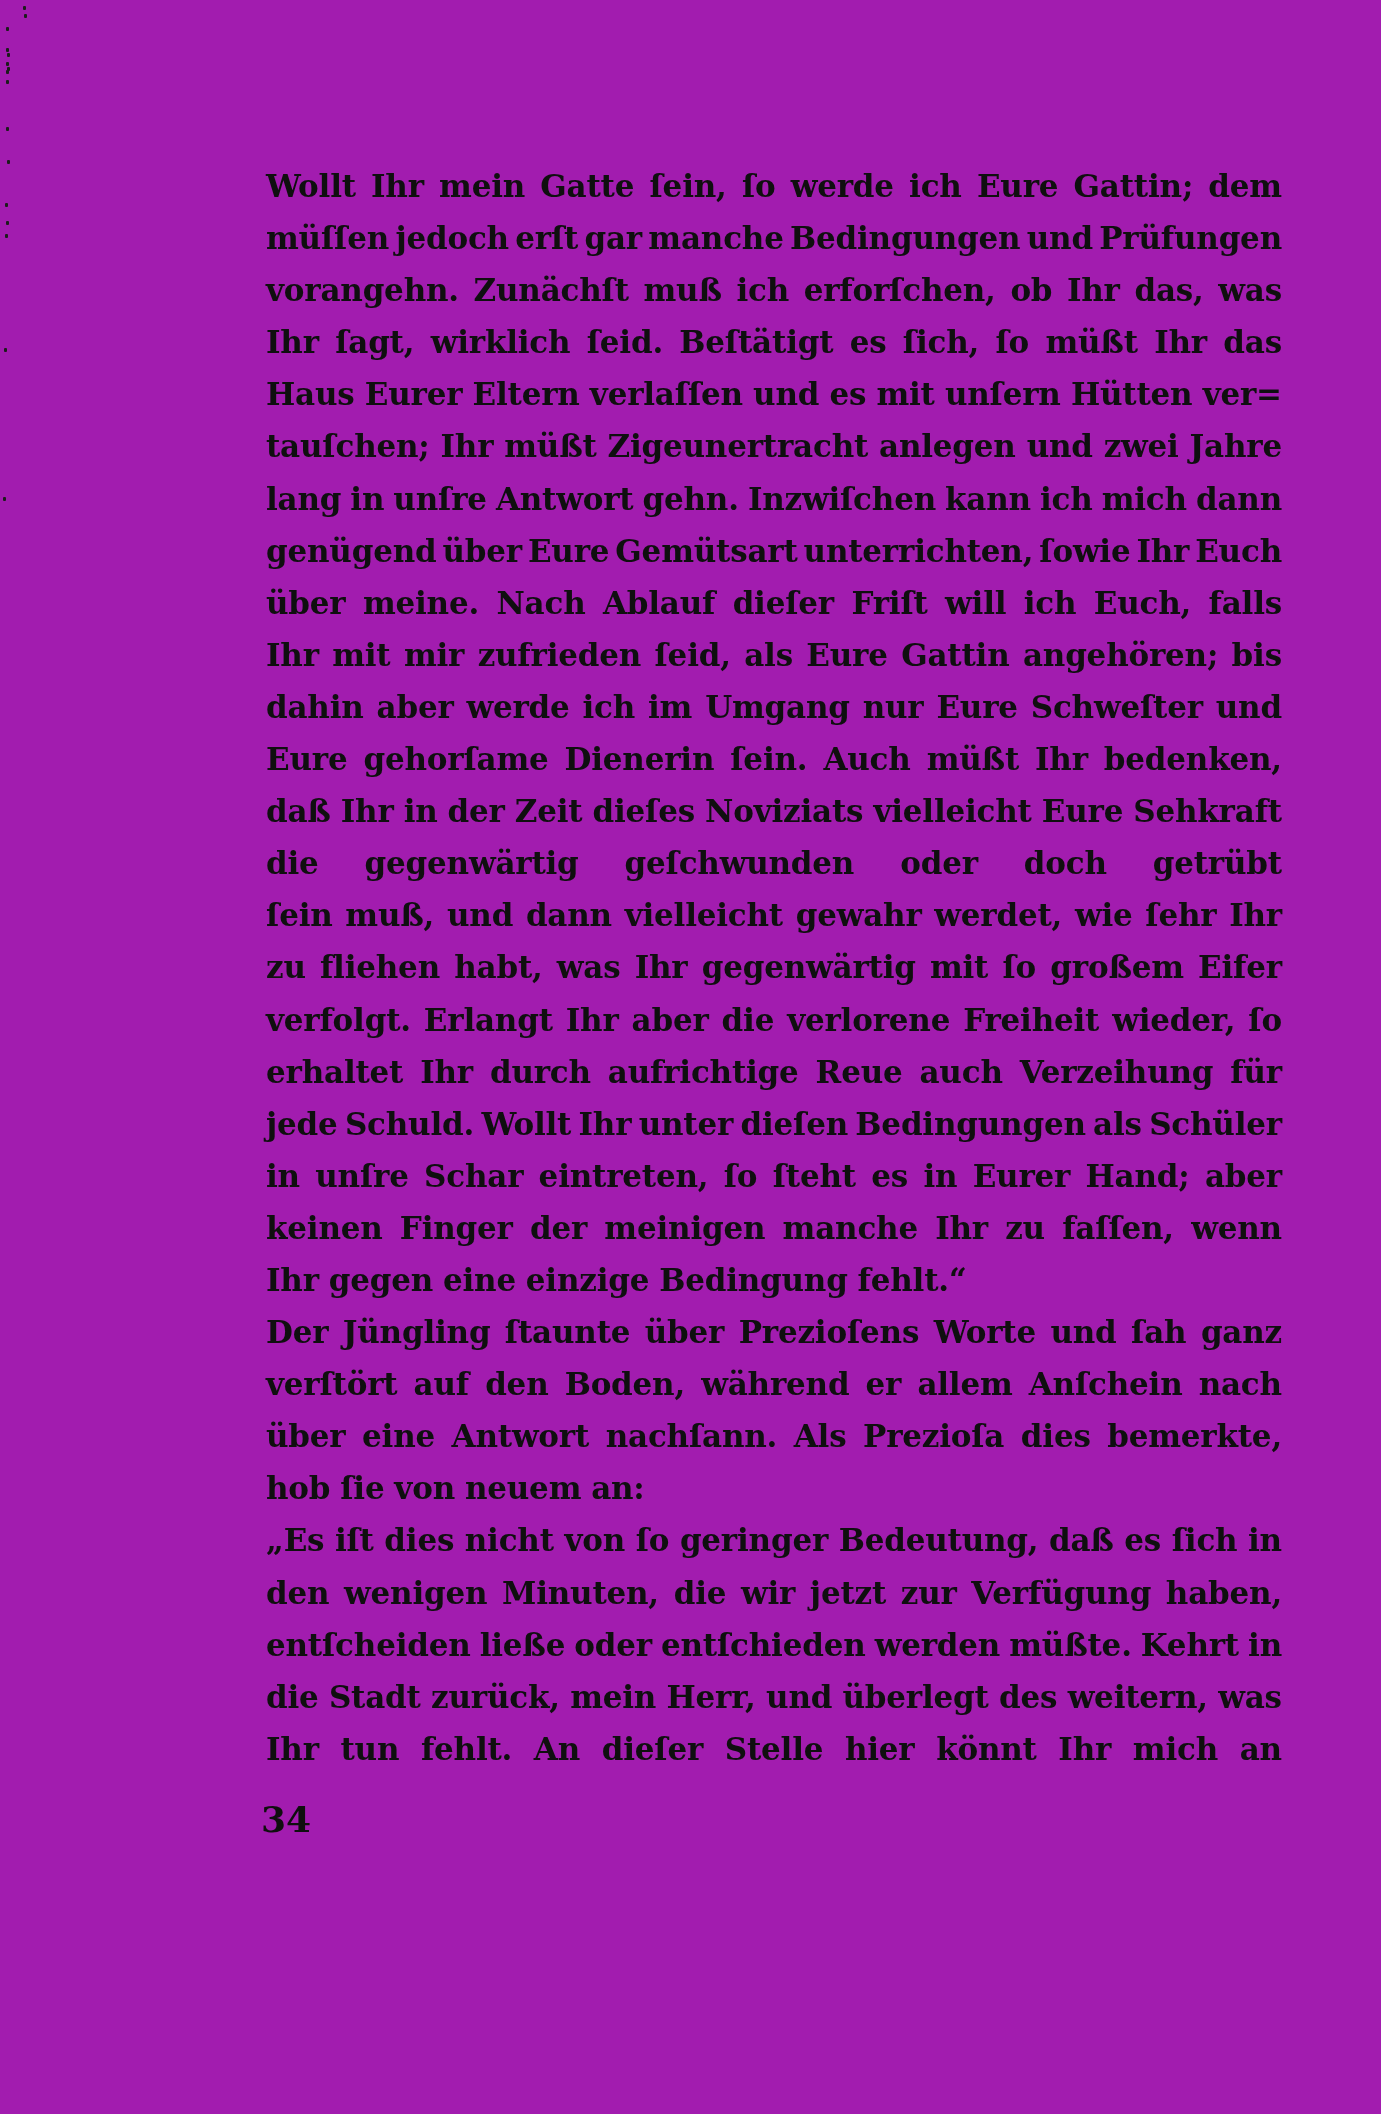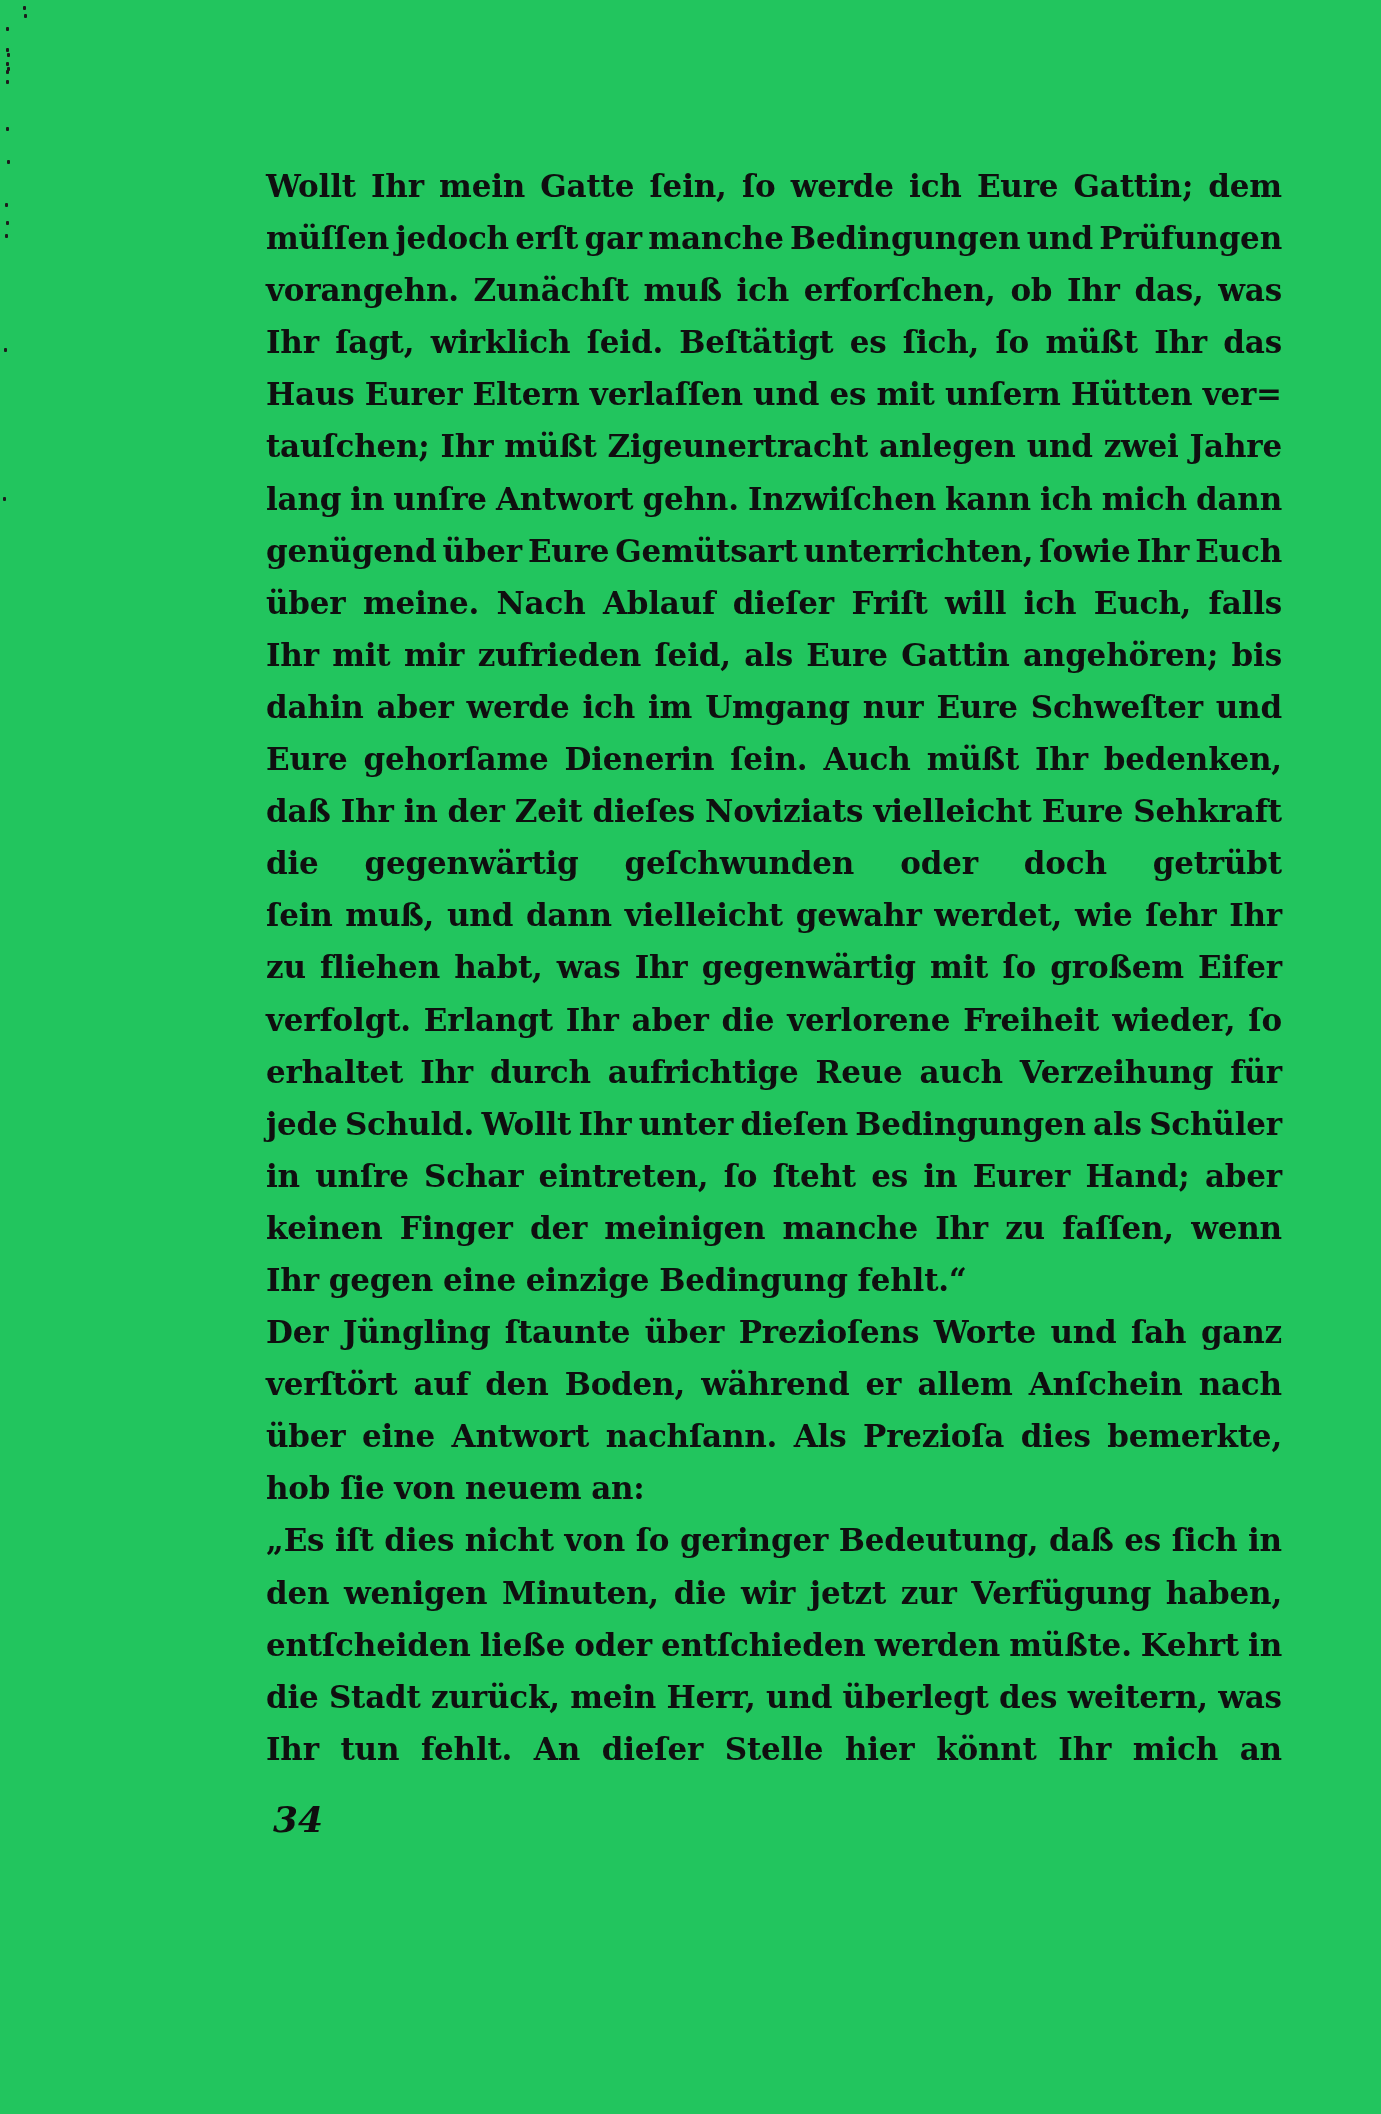--- a/index.html
+++ b/index.html
@@ -11,21 +11,21 @@
     width: 1381px;
     height: 2114px;
     position: relative;
     background: #ffffff;
     overflow: hidden;
     font-family: "DejaVu Serif", "Liberation Serif", serif;
   }
   .page {
     position: absolute;
     inset: 0;
-    background: #22c55e;
+    background: #a21caf;
   }
   .text-block {
     position: absolute;
     left: 266px;
     top: 160px;
     width: 1016px;
     color: #0f0f0f;
     font-weight: 700;
     font-size: 31px;
     letter-spacing: -0.2px;
@@ -39,27 +39,26 @@
   }
   .line.just {
     justify-content: space-between;
   }
   .line.flush {
     justify-content: flex-start;
     column-gap: 0.32em;
   }
   .page-number {
     position: absolute;
-    left: 273px;
+    left: 261px;
     top: 1801px;
     font-size: 36px;
     line-height: 1;
     font-weight: 700;
     color: #0f0f0f;
-    font-style: italic;
   }
   .speck {
     position: absolute;
     width: 3px;
     height: 4px;
     background: #1c1c1c;
     border-radius: 1px;
   }
 </style>
 </head>

